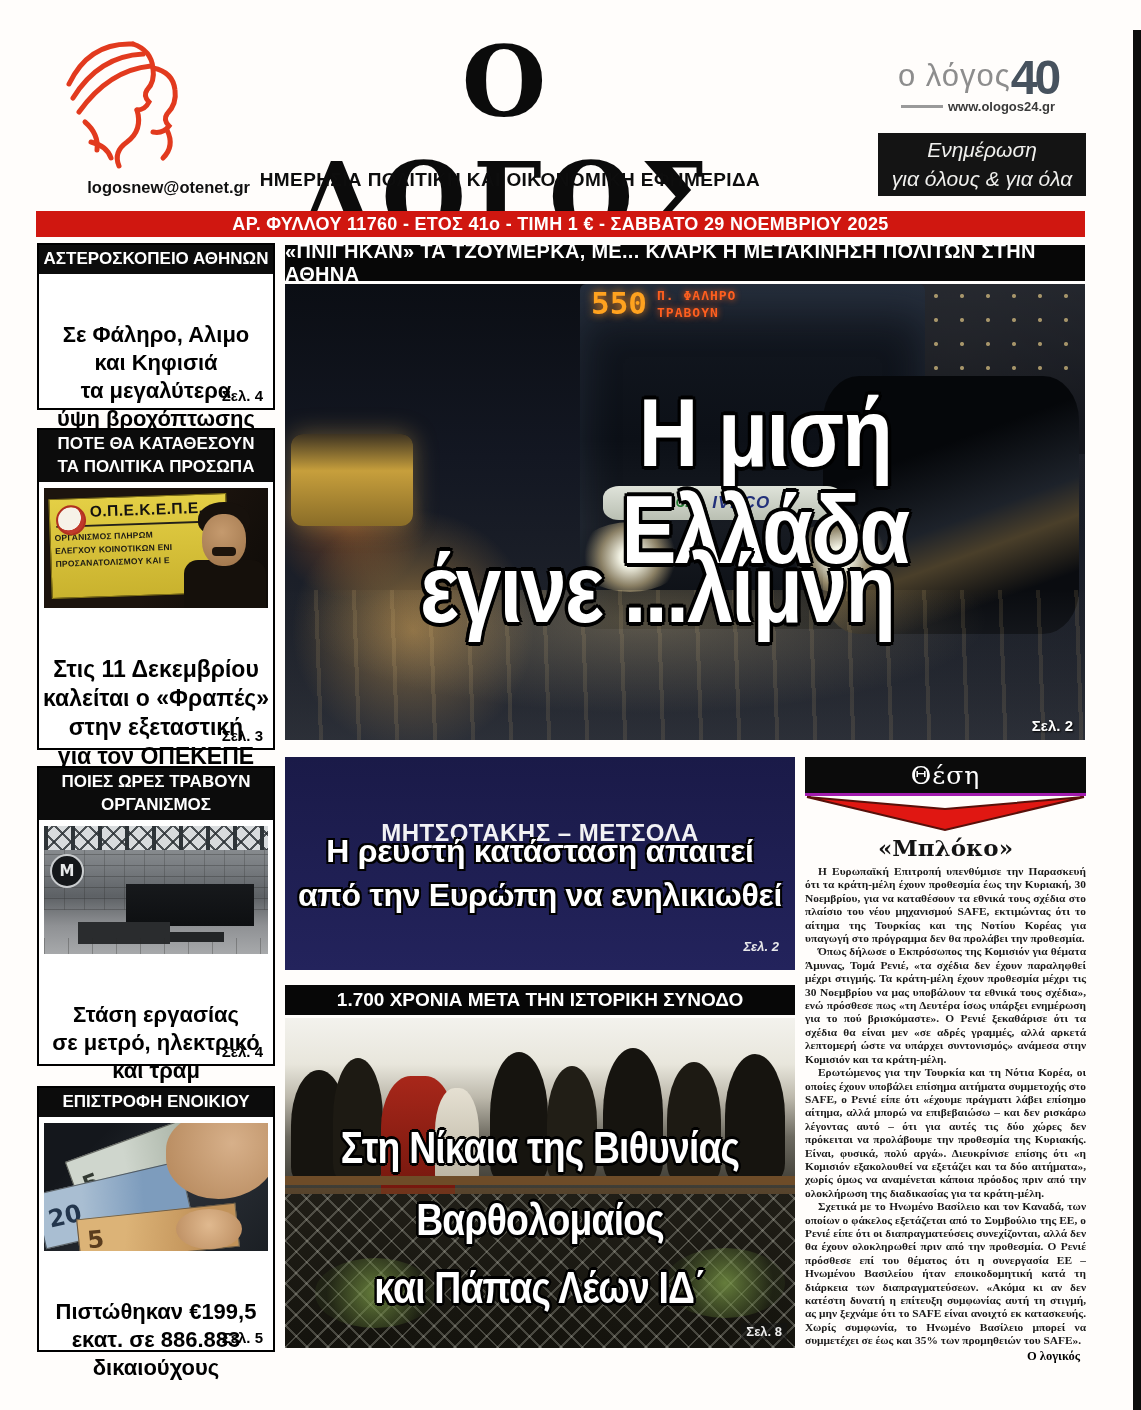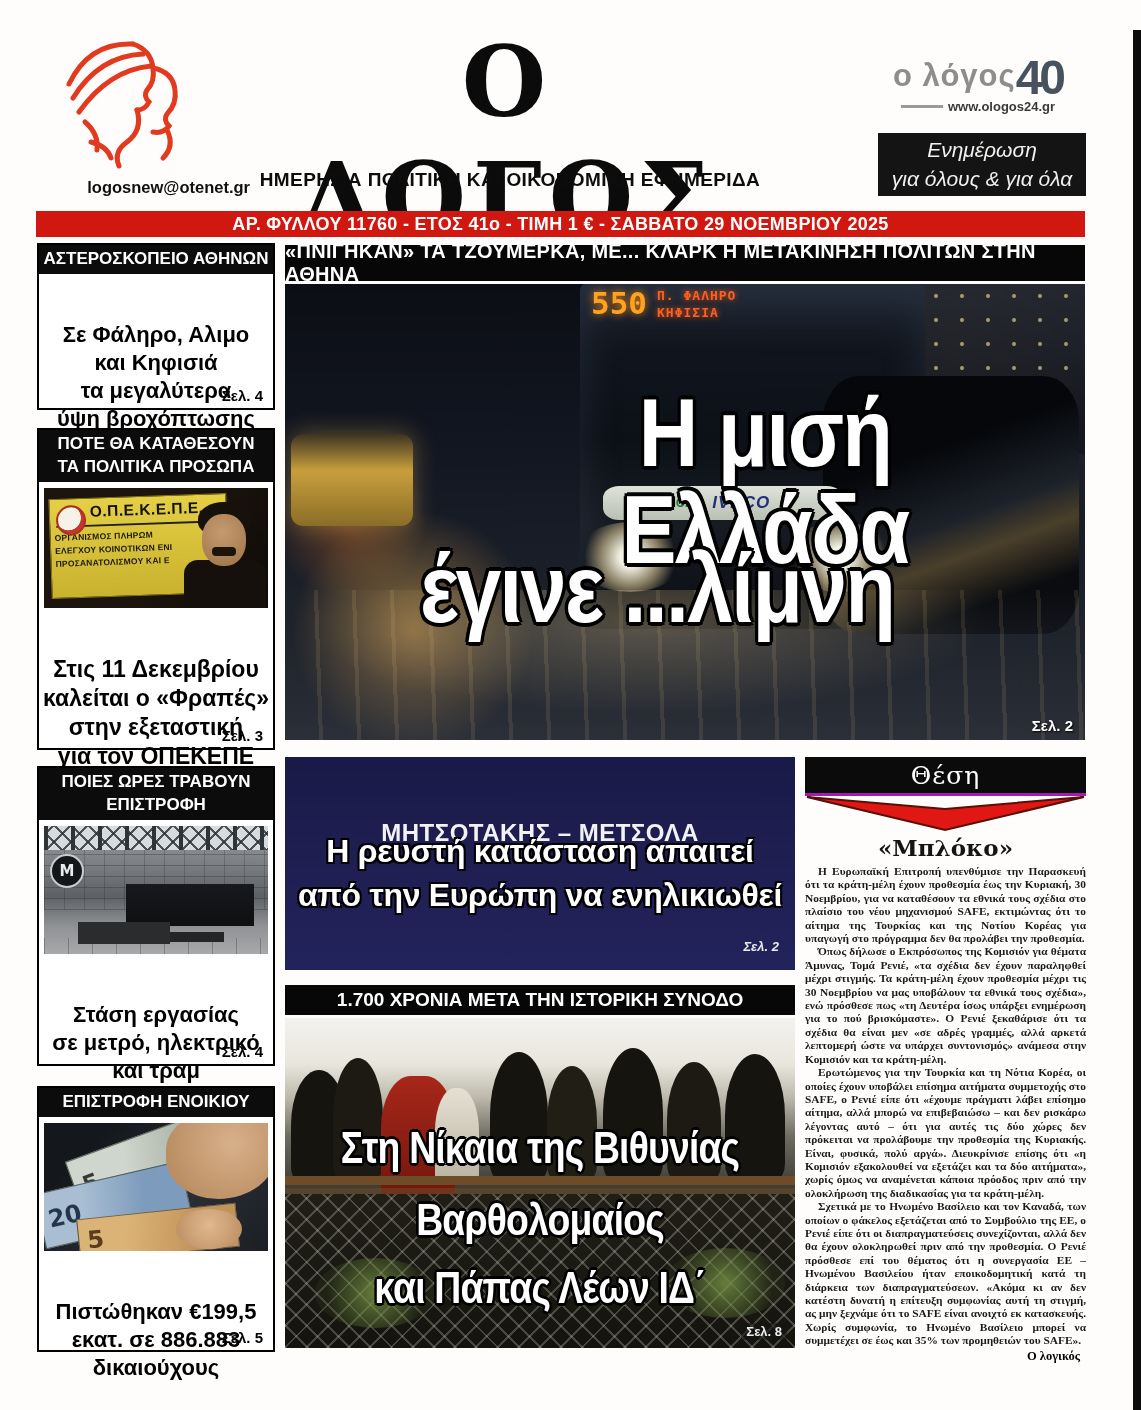--- a/index.html
+++ b/index.html
@@ -10,21 +10,21 @@
   
   .logo-faces{position:absolute;left:55px;top:26px;width:155px;height:148px;}
   .email{position:absolute;left:30px;top:178px;width:220px;text-align:right;
          font-weight:bold;font-size:16.5px;color:#101010;}
   .title{position:absolute;left:235px;top:24px;width:545px;margin:0;text-align:center;
          font-family:"DejaVu Serif","Liberation Serif",serif;font-weight:bold;
          font-size:97px;line-height:1.2;letter-spacing:7px;color:#0b0b0b;}
   .subtitle{position:absolute;left:245px;top:169px;width:530px;text-align:center;
             font-weight:bold;font-size:19px;letter-spacing:.4px;color:#0d0d0d;}
   .weblogo{position:absolute;left:888px;top:50px;width:180px;text-align:center;}
-  .wl-name{font-size:31px;color:#8d8d8d;font-weight:bold;letter-spacing:1px;vertical-align:8px;}
+  .wl-name{font-size:31px;color:#8d8d8d;font-weight:normal;letter-spacing:1px;vertical-align:8px;}
   .wl-num{font-size:48px;color:#47525e;font-weight:bold;letter-spacing:-3px;}
   .wl-url{margin-top:-6px;font-size:13px;font-weight:bold;color:#3a3a3a;}
   .wl-dash{display:inline-block;width:42px;height:3px;background:#9a9a9a;margin-right:5px;vertical-align:3px;}
   .tagline{position:absolute;left:878px;top:133px;width:208px;height:63px;background:#141414;
            color:#f0f0ee;font-style:italic;font-size:21px;line-height:1.35;
            display:flex;flex-direction:column;align-items:center;justify-content:center;}
   .issue-bar{position:absolute;left:36px;top:211px;width:1049px;height:26px;background:#d01710;
              color:#fff;font-weight:bold;font-size:18px;display:flex;align-items:center;
              justify-content:center;letter-spacing:.3px;}
   .scan-edge{position:absolute;right:0;top:30px;width:8px;height:1380px;background:#0c0c0c;}
@@ -251,21 +251,21 @@
     </div>
     <div class="sbox-b" style="font-size:23px;">Στις 11 Δεκεμβρίου
 καλείται ο «Φραπές»
 στην εξεταστική
 για τον ΟΠΕΚΕΠΕ</div>
     <div class="sbox-p">Σελ. 3</div>
   </section>
 
   <section class="sbox" style="top:766px;height:300px;">
     <div class="sbox-h">ΠΟΙΕΣ ΩΡΕΣ ΤΡΑΒΟΥΝ
-ΕΠΙΣΤΡΟΦΗ</div>
+ΟΡΓΑΝΙΣΜΟΣ</div>
     <div class="box-img metro">
       <div class="mt-wall"></div>
       <div class="mt-fence"></div>
       <div class="mt-door"></div>
       <div class="mt-logo">
           <span>M</span>
         </div>
       <div class="mt-bench"></div>
       <div class="mt-floor"></div>
     </div>
@@ -299,21 +299,21 @@
   <div class="kicker-bar">
     <span>«ΠΝΙΓΗΚΑΝ» ΤΑ ΤΖΟΥΜΕΡΚΑ, ΜΕ... ΚΛΑΡΚ Η ΜΕΤΑΚΙΝΗΣΗ ΠΟΛΙΤΩΝ ΣΤΗΝ ΑΘΗΝΑ</span>
   </div>
 
   <section class="lead">
     <div class="lp-bld"></div>
     <div class="lp-bus"></div>
     <div class="lp-led">
       <span class="led-route">550</span>
       <span class="led-dest pre">Π. ΦΑΛΗΡΟ
-ΚΗΦΙΣΙΑ</span>
+ΤΡΑΒΟΥΝ</span>
     </div>
     <div class="lp-taxi"></div>
     <div class="lp-car"></div>
     <div class="lp-panel">
       <span class="osy">ΟΣΥ</span>
       <span class="iveco">IVECO</span>
     </div>
     <div class="lp-light l1"></div>
     <div class="lp-light l2"></div>
     <div class="lp-road"></div>

